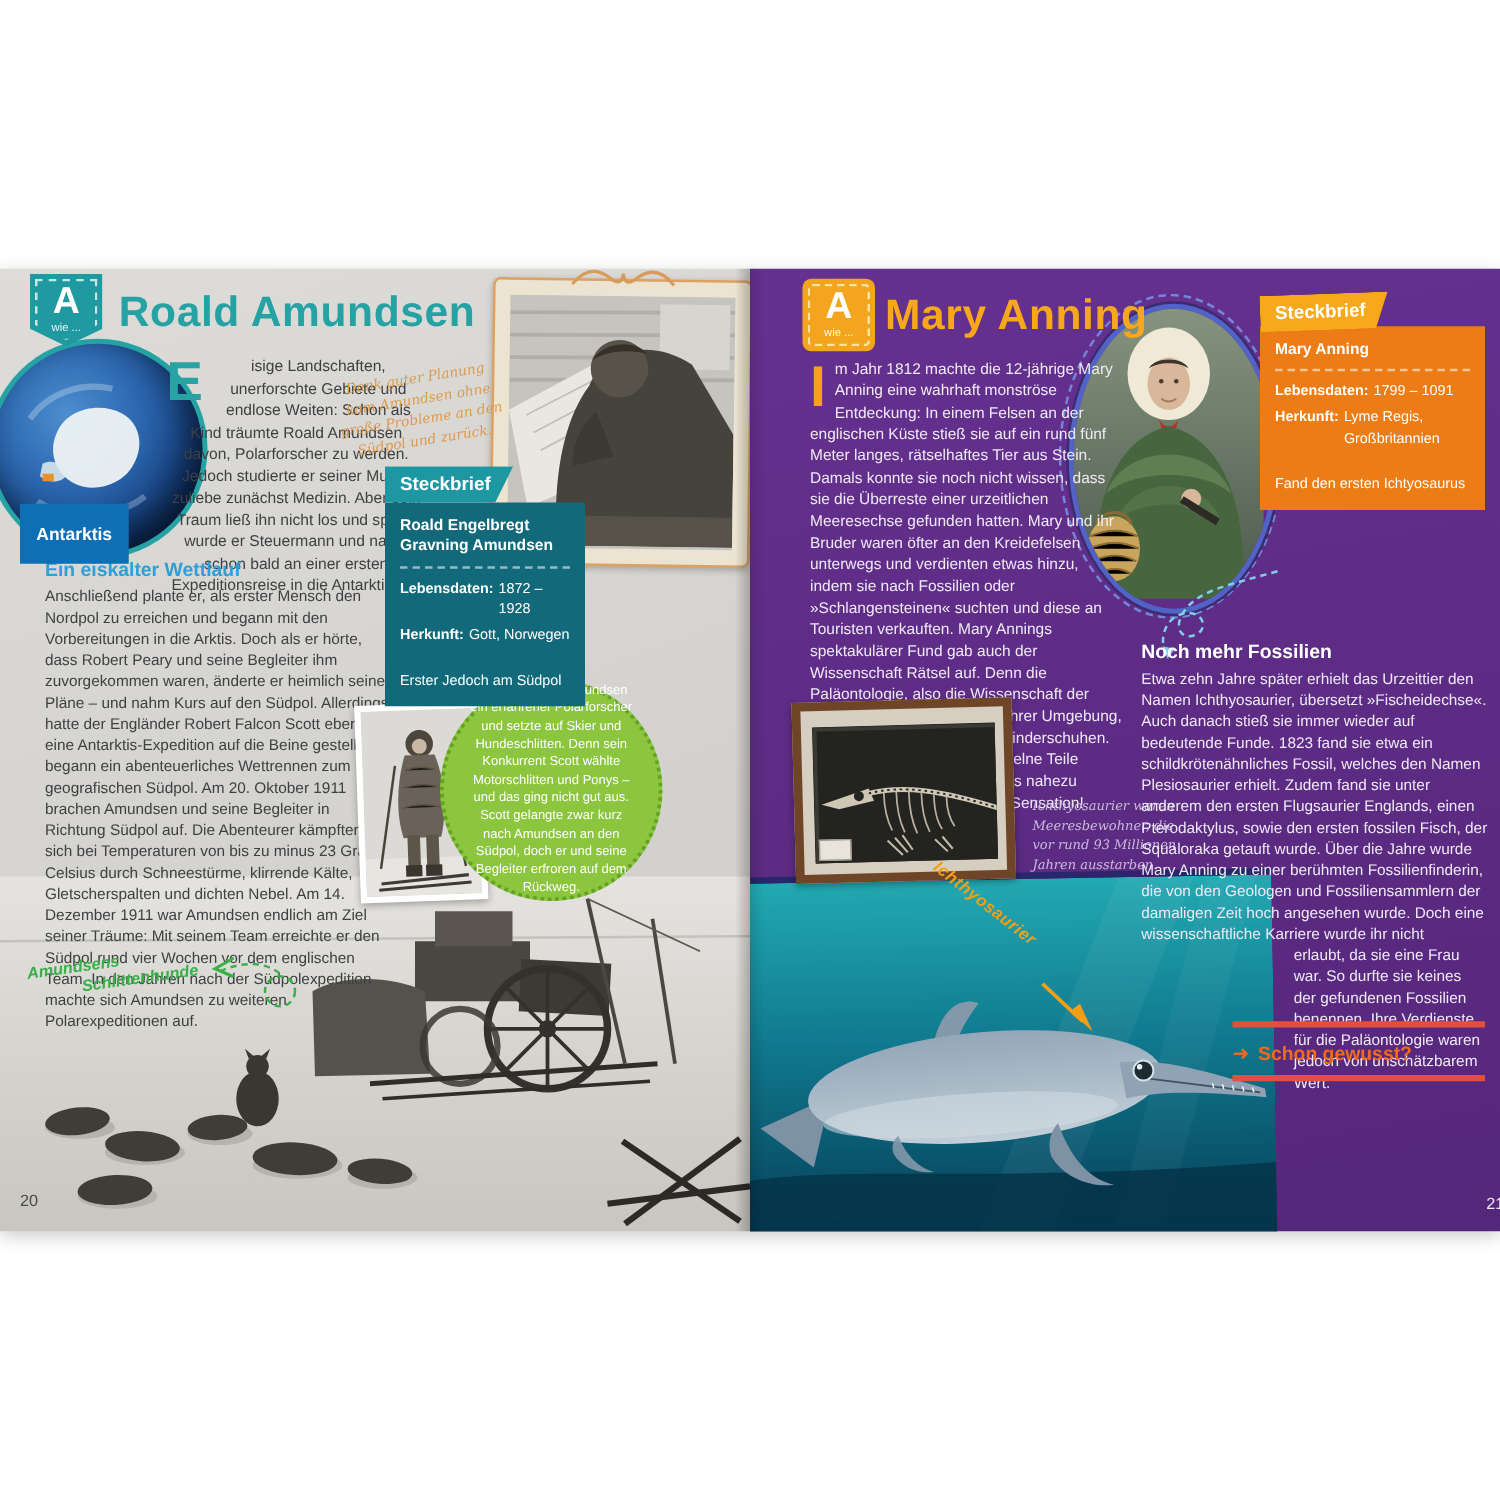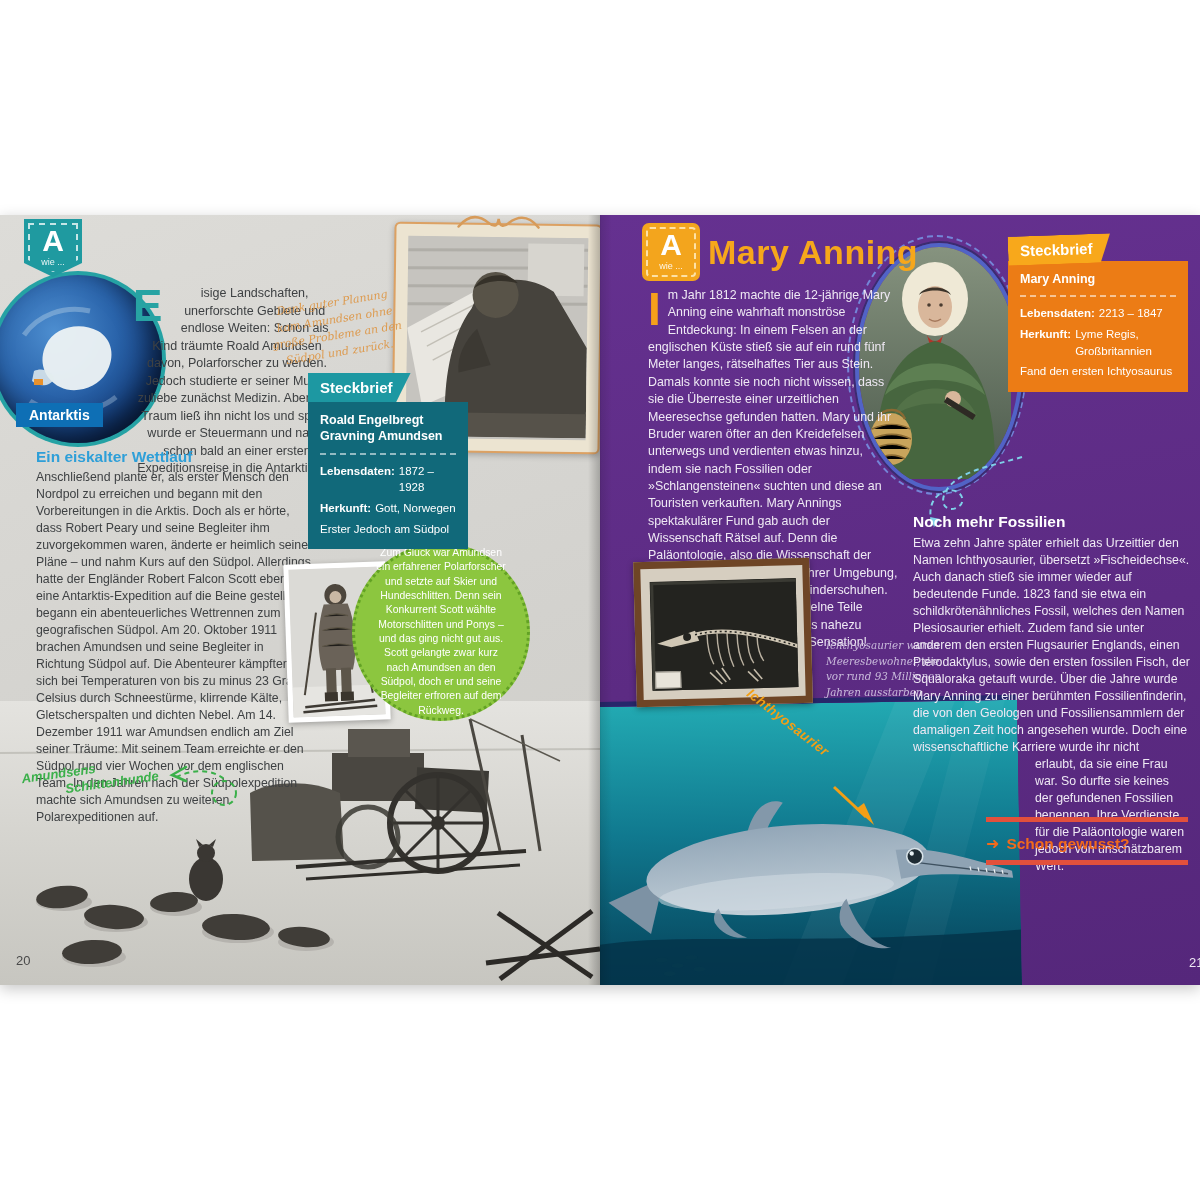--- a/index.html
+++ b/index.html
@@ -27,41 +27,41 @@
   #title-right{left:108px;top:18px;color:#f6a71b;}
 
   
   #globe-ring{position:absolute;left:-10px;top:56px;width:176px;height:176px;border-radius:50%;
               background:#25a2a4;z-index:1;}
   #globe{position:absolute;left:-6px;top:60px;width:168px;height:168px;border-radius:50%;z-index:2;
          background:radial-gradient(circle at 36% 34%,#4d8ed0 0%,#2a64ab 40%,#153f7e 68%,#0a2250 88%,#061733 100%);
          box-shadow:inset -10px -12px 26px rgba(0,0,0,.55);}
   #globe svg{position:absolute;inset:0;}
   #antarktis-label{position:absolute;left:16px;top:188px;background:#0e6fb5;color:#fff;font-weight:bold;
-                   font-size:14px;padding:4px 13px;z-index:5;}
+                   font-size:14px;padding:16px 13px;z-index:5;}
   #intro-left{position:absolute;left:133px;top:70px;width:208px;font-size:12.5px;line-height:1.4;
               color:#3e4143;text-align:center;z-index:4;}
   #intro-left .dropcap{float:left;font-size:44px;line-height:.85;font-weight:bold;color:#27a3a3;
                        margin:2px 6px 0 0;}
   .handnote{font-family:"DejaVu Serif",serif;font-style:italic;}
   #note-left{position:absolute;left:268px;top:80px;width:136px;transform:rotate(-9deg);
              color:#dd9a4e;font-size:11px;line-height:1.5;text-align:center;z-index:7;}
   #photo-desk{position:absolute;left:393px;top:8px;width:208px;height:230px;transform:rotate(.8deg);
               background:#ece4d1;border:2px solid #dca163;border-radius:6px;padding:12px;box-sizing:border-box;
               box-shadow:0 2px 6px rgba(0,0,0,.25);z-index:3;}
   #photo-desk .ph{width:100%;height:100%;overflow:hidden;background:#c6c4bf;}
   #photo-desk .flourish{position:absolute;left:50%;top:-14px;transform:translateX(-50%);}
   .steckbrief{position:absolute;z-index:8;}
   .steckbrief .hd{display:inline-block;color:#fff;font-weight:bold;font-size:15px;padding:6px 18px 6px 12px;}
   .steckbrief .bd{color:#fff;padding:10px 12px 12px;font-size:11.5px;line-height:1.45;}
   .steckbrief .name{font-weight:bold;font-size:12.5px;line-height:1.3;}
   .steckbrief .div{border-top:2px dashed rgba(255,255,255,.55);margin:8px 0;}
   .steckbrief .row{display:flex;margin-top:4px;}
   .steckbrief .row .lb{font-weight:bold;margin-right:4px;white-space:nowrap;}
-  .steckbrief .fact{margin-top:4px;}
+  .steckbrief .fact{margin-top:20px;}
   #steck-left{left:308px;top:158px;width:160px;}
   #steck-left .hd{background:#1d98a2;clip-path:polygon(0 0,100% 0,86% 100%,0 100%);}
   #steck-left .bd{background:#11697a;}
   #sec-head-left{position:absolute;left:36px;top:233px;font-size:15.5px;font-weight:bold;color:#2e9fd8;z-index:4;}
   #sec-body-left{position:absolute;left:36px;top:254px;width:278px;font-size:12.3px;line-height:1.385;
                  color:#3e4143;z-index:4;}
   #ski-photo{position:absolute;left:286px;top:348px;width:102px;height:158px;background:#fff;padding:5px;
              box-sizing:border-box;transform:rotate(-2deg);box-shadow:0 2px 6px rgba(0,0,0,.3);z-index:5;}
   #ski-photo .ph{width:100%;height:100%;background:#dbdad6;overflow:hidden;}
   #green-circle{position:absolute;left:352px;top:328px;width:178px;height:178px;border-radius:50%;
@@ -132,20 +132,21 @@
           <rect x="40" y="104" width="9" height="6" fill="#e8912c"></rect>
         </svg>
       </div>
       <div id="antarktis-label">Antarktis</div>
 
       <div class="badge" id="badge-left">
         <div class="inner"></div>
         <div class="letter">A</div>
         <div class="word">wie ...</div>
       </div>
+      <div class="big-title" id="title-left">Roald Amundsen</div>
 
       <div id="intro-left">
         <span class="dropcap">E</span><span>isige Landschaften, unerforschte Gebiete und endlose Weiten: Schon als Kind träumte Roald Amundsen davon, Polarforscher zu werden. Jedoch studierte er seiner Mutter zuliebe zunächst Medizin. Aber sein Traum ließ ihn nicht los und später wurde er Steuermann und nahm schon bald an einer ersten Expeditionsreise in die Antarktis teil.</span>
       </div>
 
       <div id="note-left" class="handnote">Dank guter Planung kam Amundsen ohne große Probleme an den Südpol und zurück.</div>
 
       <div id="photo-desk">
         <svg class="flourish" width="90" height="22" viewBox="0 0 90 22">
           <path d="M5 16 C15 4 25 4 35 12 C40 16 44 16 45 8 C46 16 50 16 55 12 C65 4 75 4 85 16" stroke="#d79b5a" stroke-width="2.5" fill="none" stroke-linecap="round"></path>
@@ -343,21 +344,21 @@
         </svg>
       </div>
 
       <div class="steckbrief" id="steck-right">
         <div class="hd">Steckbrief</div>
         <div class="bd">
           <div class="name">Mary Anning</div>
           <div class="div"></div>
           <div class="row">
               <span class="lb">Lebensdaten:</span>
-              <span>2213 – 1847</span>
+              <span>1799 – 1091</span>
             </div>
           <div class="row">
               <span class="lb">Herkunft:</span>
               <span>Lyme Regis, Großbritannien</span>
             </div>
           <div class="fact">Fand den ersten Ichtyosaurus</div>
         </div>
       </div>
 
       <svg id="swirl-right" width="110" height="90" viewBox="0 0 110 90">

